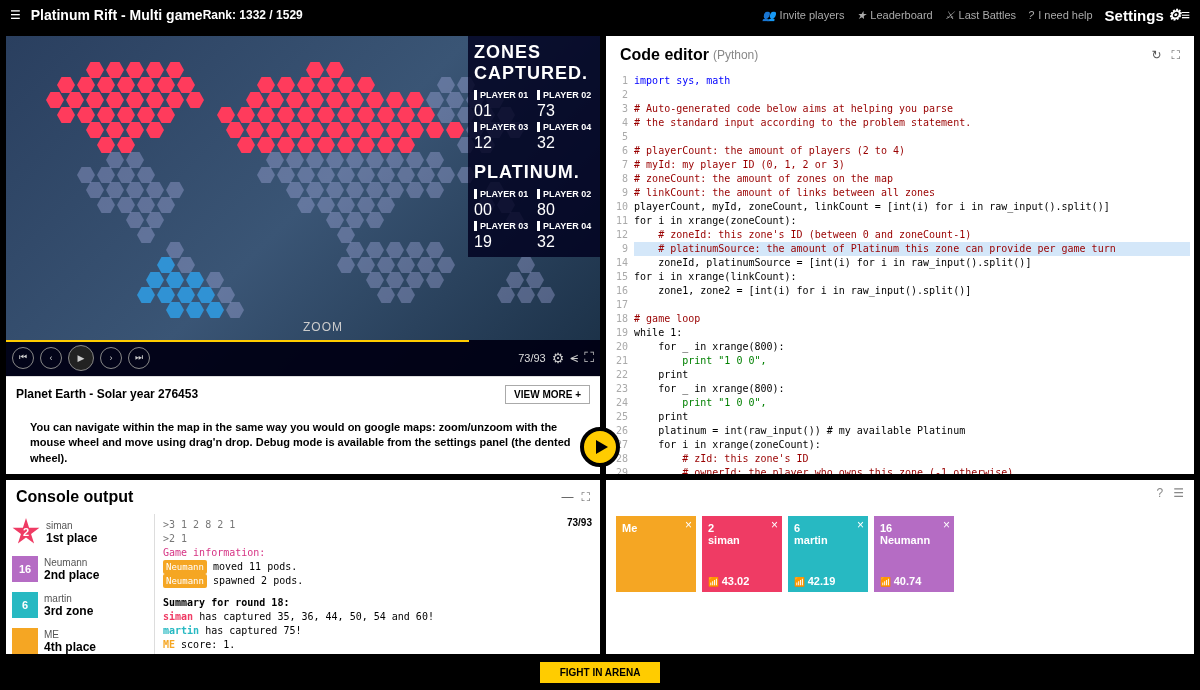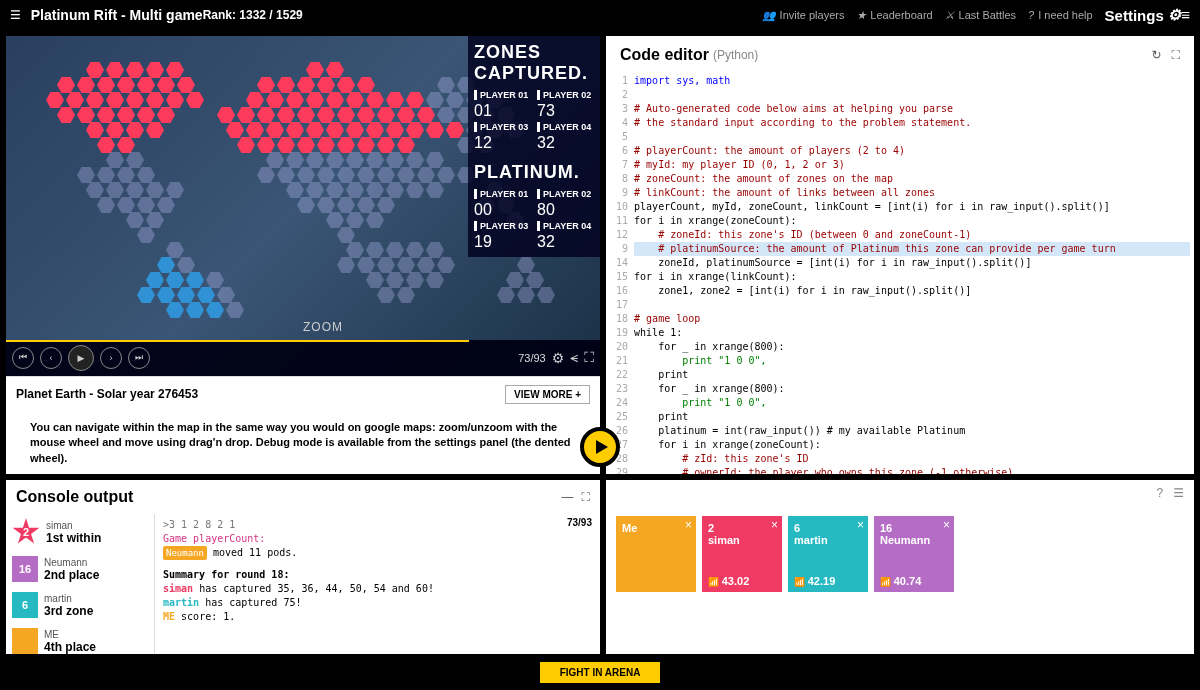--- a/index.html
+++ b/index.html
@@ -805,21 +805,21 @@
         <span>—</span>
         <span>⛶</span>
       </div>
     </div>
     <div class="console-body">
       <div class="rank-col" id="ranks">
           <div class="rank-item">
             <div class="rank-badge star">2</div>
             <div class="rank-txt">
               <div class="name">siman</div>
-              <div class="place">1st within</div>
+              <div class="place">1st place</div>
             </div>
           </div>
           <div class="rank-item">
             <div class="rank-badge sq-purple">16</div>
             <div class="rank-txt">
               <div class="name">Neumann</div>
               <div class="place">2nd place</div>
             </div>
           </div>
           <div class="rank-item">
@@ -833,22 +833,24 @@
             <div class="rank-badge sq-orange"></div>
             <div class="rank-txt">
               <div class="name">ME</div>
               <div class="place">4th place</div>
             </div>
           </div>
         </div>
       <div class="log-col">
         <div class="log-count">73/93</div>
         <div class="c-gray">&gt;3 1 2 8 2 1</div>
-        <div class="c-pink">Game playerCount:</div>
+        <div class="c-gray">&gt;2 1</div>
+        <div class="c-pink">Game information:</div>
         <div><span class="tag">Neumann</span><span> moved 11 pods.</span></div>
+        <div><span class="tag">Neumann</span><span> spawned 2 pods.</span></div>
         <div style="height:8px"></div>
         <div><b>Summary for round 18:</b></div>
         <div><b class="c-red">siman</b><span> has captured 35, 36, 44, 50, 54 and 60!</span></div>
         <div><b class="c-teal">martin</b><span> has captured 75!</span></div>
         <div><b class="c-orange">ME</b><span> score: 1.</span></div>
 
       </div>
     </div>
   </div>
 

